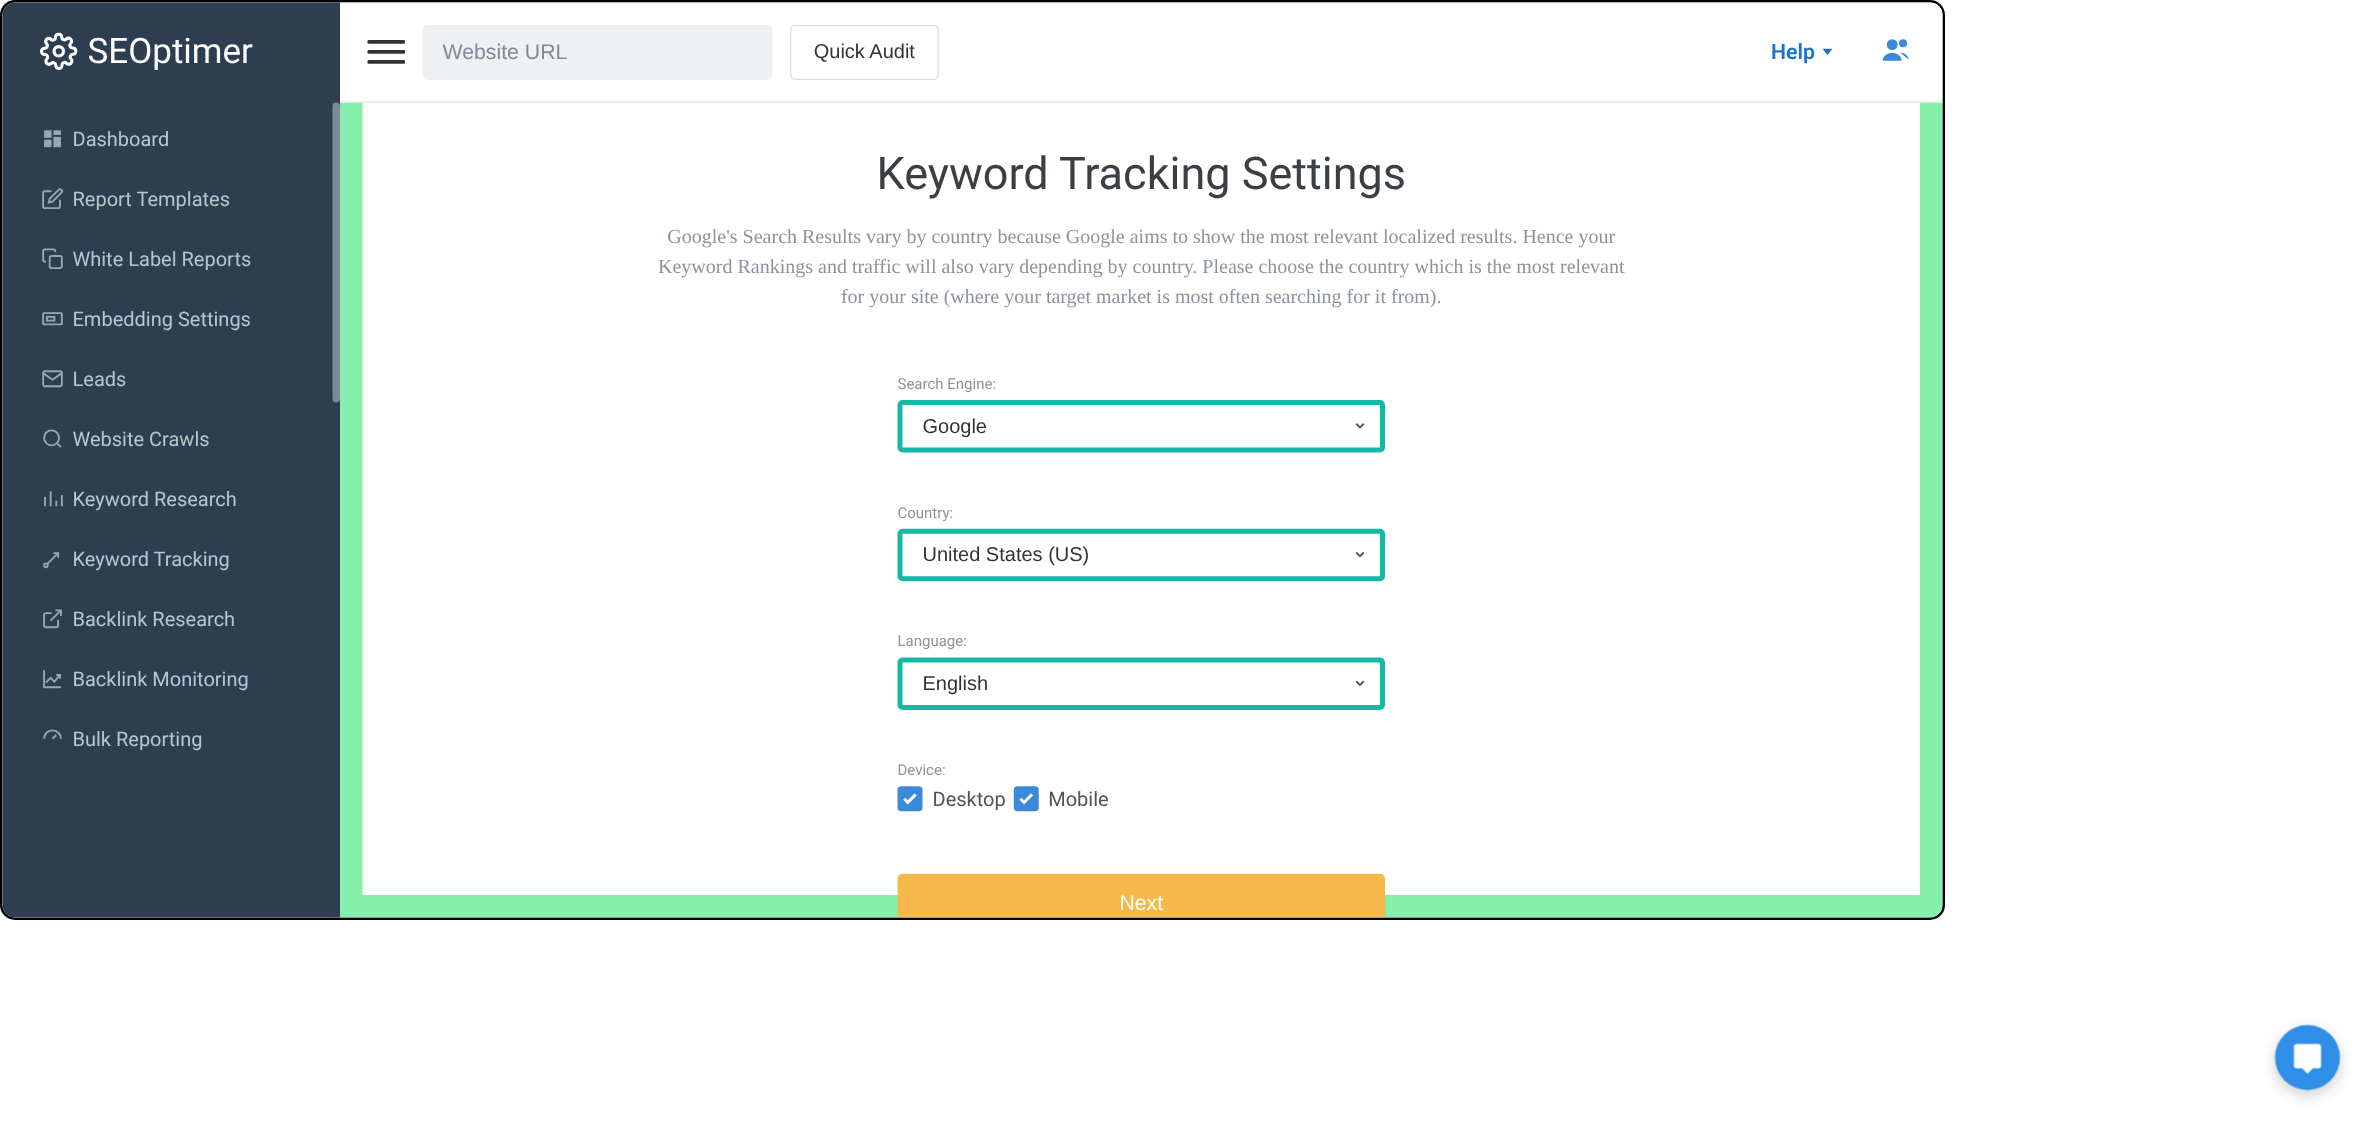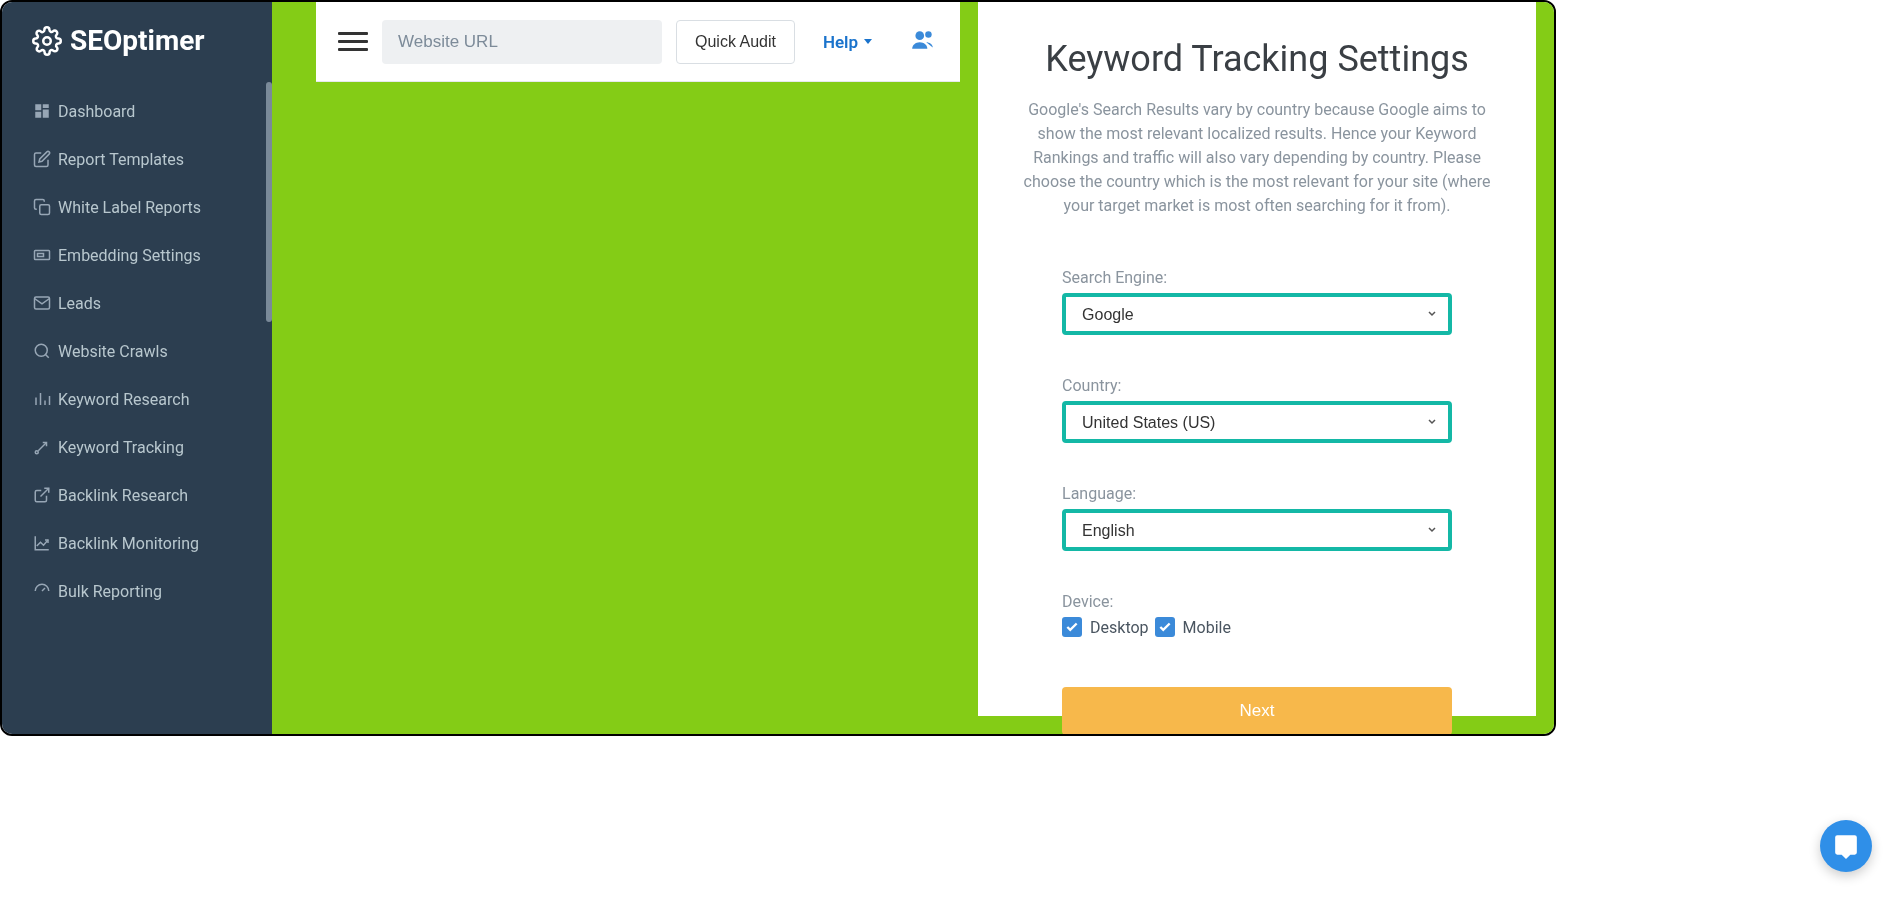--- a/index.html
+++ b/index.html
@@ -33,21 +33,21 @@
   background: #7a8a99;
   border-radius: 3px;
 }
 .logo {
   display: flex;
   align-items: center;
   gap: 8px;
   padding: 22px 30px;
   color: #fff;
   font-size: 28px;
-  font-weight: 700;
+  font-weight: 400;
 }
 .logo-icon svg { display: block; }
 .nav {
   display: flex;
   flex-direction: column;
   padding-top: 8px;
 }
 .nav-item {
   display: flex;
   align-items: center;
@@ -62,22 +62,22 @@
   height: 20px;
   display: flex;
   align-items: center;
   justify-content: center;
   color: #97a6b5;
 }
 .nav-icon svg { display: block; }
 .main {
   flex: 1;
   display: flex;
-  background: #84cc16;
-  padding-left: 44px;
+  flex-direction: column;
+  background: #86efac;
 }
 .topbar {
   height: 80px;
   background: #fff;
   display: flex;
   align-items: center;
   padding: 0 22px;
   gap: 14px;
   border-bottom: 1px solid #e6e9ec;
 }
@@ -152,28 +152,29 @@
   color: #3a3f44;
   margin-bottom: 18px;
 }
 .page-desc {
   text-align: center;
   max-width: 780px;
   margin: 0 auto 50px auto;
   font-size: 16px;
   line-height: 1.5;
   color: #8a949e;
+  font-family: Liberation Serif, serif;
 }
 .form-wrap {
   width: 390px;
   margin: 0 auto;
 }
 .form-label {
   display: block;
-  font-size: 16px;
+  font-size: 12px;
   color: #8a949e;
   margin-bottom: 6px;
   margin-top: 41px;
 }
 .select-wrap {
   position: relative;
   margin-bottom: 24px;
 }
 .select {
   width: 100%;

